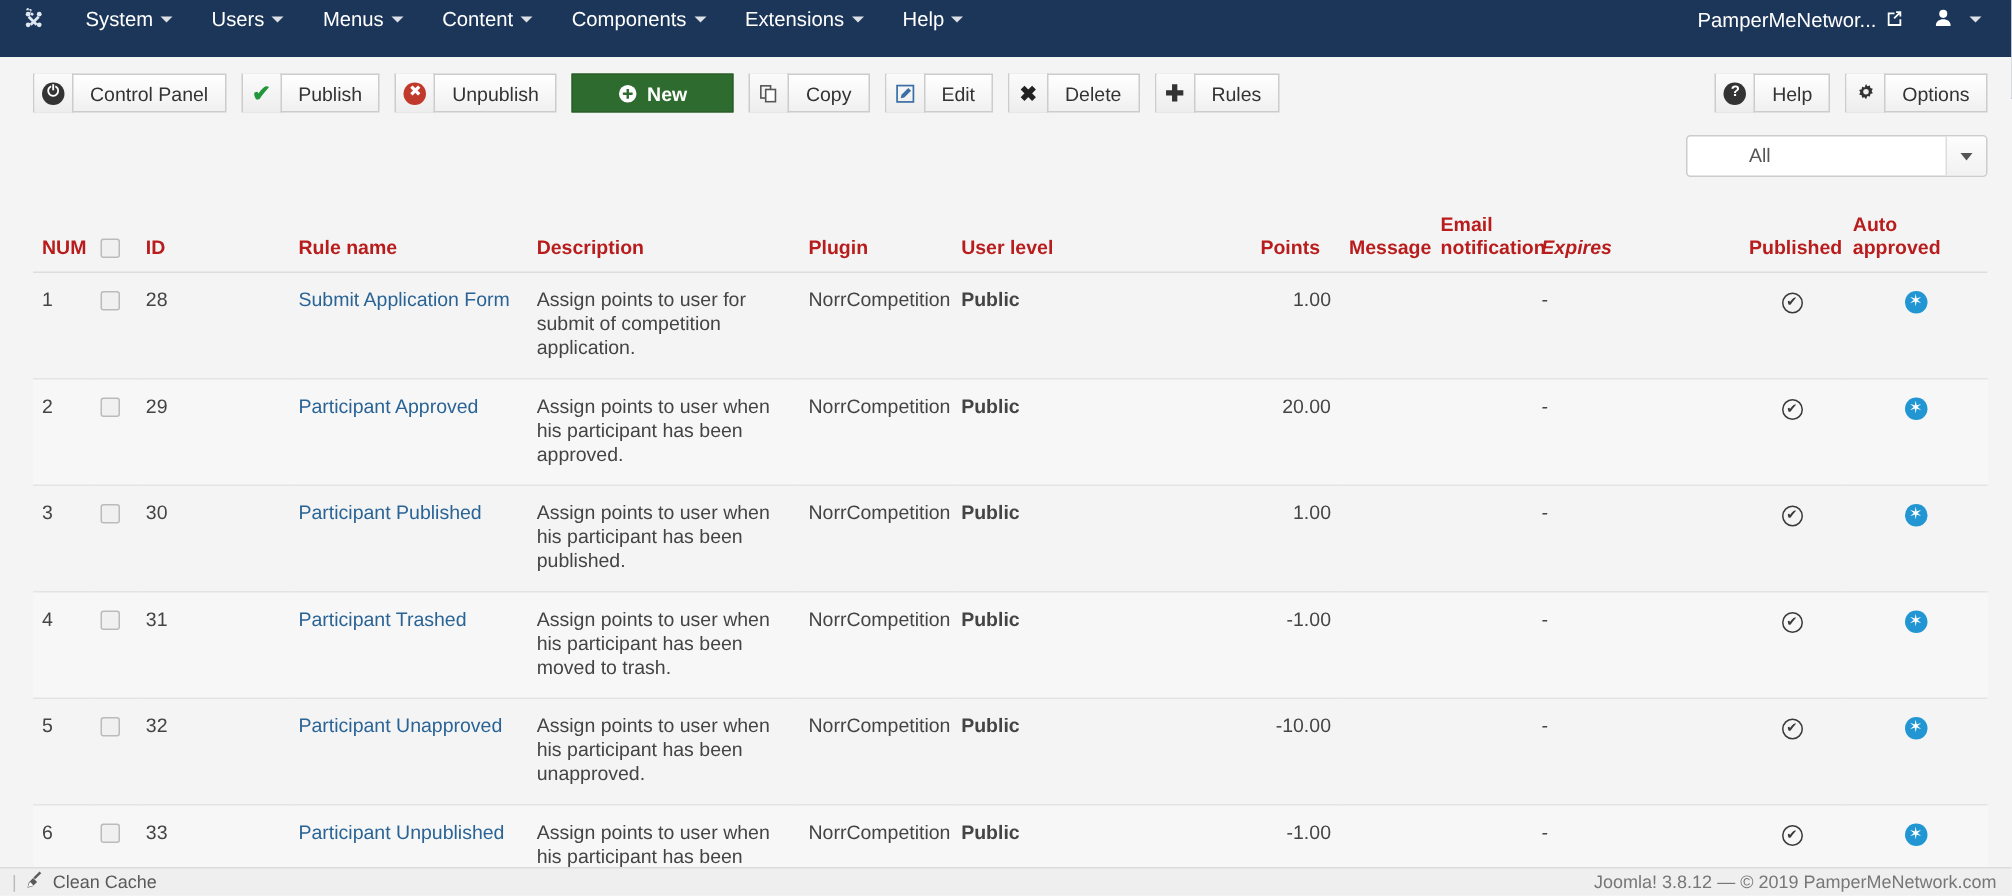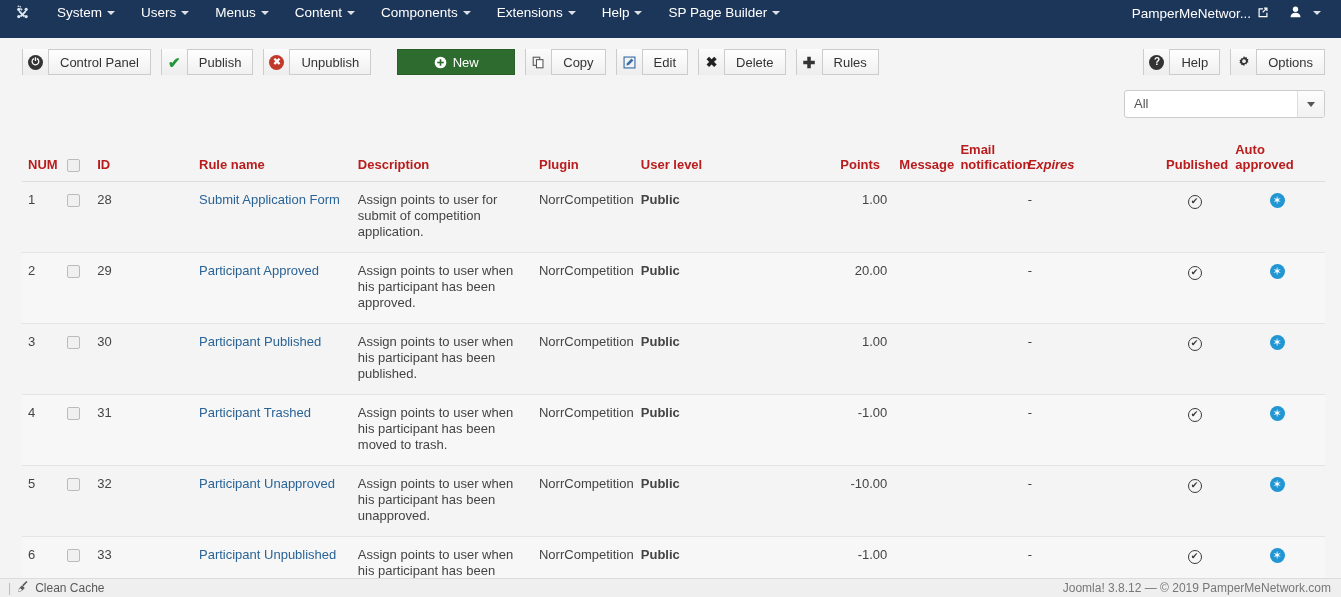--- a/index.html
+++ b/index.html
@@ -120,23 +120,22 @@
     border-right: 1px solid #cccccc;
     background: linear-gradient(#fbfbfb, #ededed);
     flex: 0 0 26px;
   }
   .btn-label { padding: 0 11px; }
   .btn.primary {
     background: #2e6b2e;
     border: 1px solid #2a5f2a;
     color: #ffffff;
     justify-content: center;
-    width: 118px;
-    font-weight: normal;
-    margin-left: 16px;
+    width: 108px;
+    font-weight: bold;
   }
   .btn.primary .btn-icon {
     border: none; background: transparent; width: auto;
     flex: 0 0 auto; margin-right: 6px;
   }
   .toolbar-right { margin-left: auto; display: flex; }
   .ico-circle-dark {
     width: 15px; height: 15px; border-radius: 50%;
     background: #333; color: #fff;
     display: flex; align-items:center; justify-content:center;
@@ -160,20 +159,21 @@
     justify-content: flex-end;
     align-items: flex-start;
   }
   .select-wrap {
     display: flex;
     width: 201px; height: 28px;
     border: 1px solid #cccccc;
     background: #ffffff;
     border-radius: 3px;
     overflow: hidden;
+    padding-left: 32px;
   }
   .select-value {
     flex: 1;
     padding: 0 9px;
     line-height: 26px;
     font-size: 13px;
     color: #555;
     border-right: 1px solid #dddddd;
   }
   .select-arrow {
@@ -284,21 +284,20 @@
     </svg>
   </div>
   <nav class="menu-list">
     <div class="menu-item"><span>System</span><i class="caret"></i></div>
     <div class="menu-item"><span>Users</span><i class="caret"></i></div>
     <div class="menu-item"><span>Menus</span><i class="caret"></i></div>
     <div class="menu-item"><span>Content</span><i class="caret"></i></div>
     <div class="menu-item"><span>Components</span><i class="caret"></i></div>
     <div class="menu-item"><span>Extensions</span><i class="caret"></i></div>
     <div class="menu-item"><span>Help</span><i class="caret"></i></div>
-    <div class="menu-item"><span>SP Page Builder</span><i class="caret"></i></div>
   </nav>
   <div class="admin-bar-right">
     <div class="site-name">
       <span>PamperMeNetwor...</span>
       <span>
         <svg width="12" height="12" viewBox="0 0 16 16" aria-hidden="true">
           <path d="M2 3h6v1.6H3.6v8.8h8.8V9H14v6H2z" fill="#ffffff"></path>
           <path d="M9.4 2H14v4.6h-1.6V4.7L8.2 8.9 7.1 7.8l4.2-4.2H9.4z" fill="#ffffff"></path>
         </svg>
       </span>

